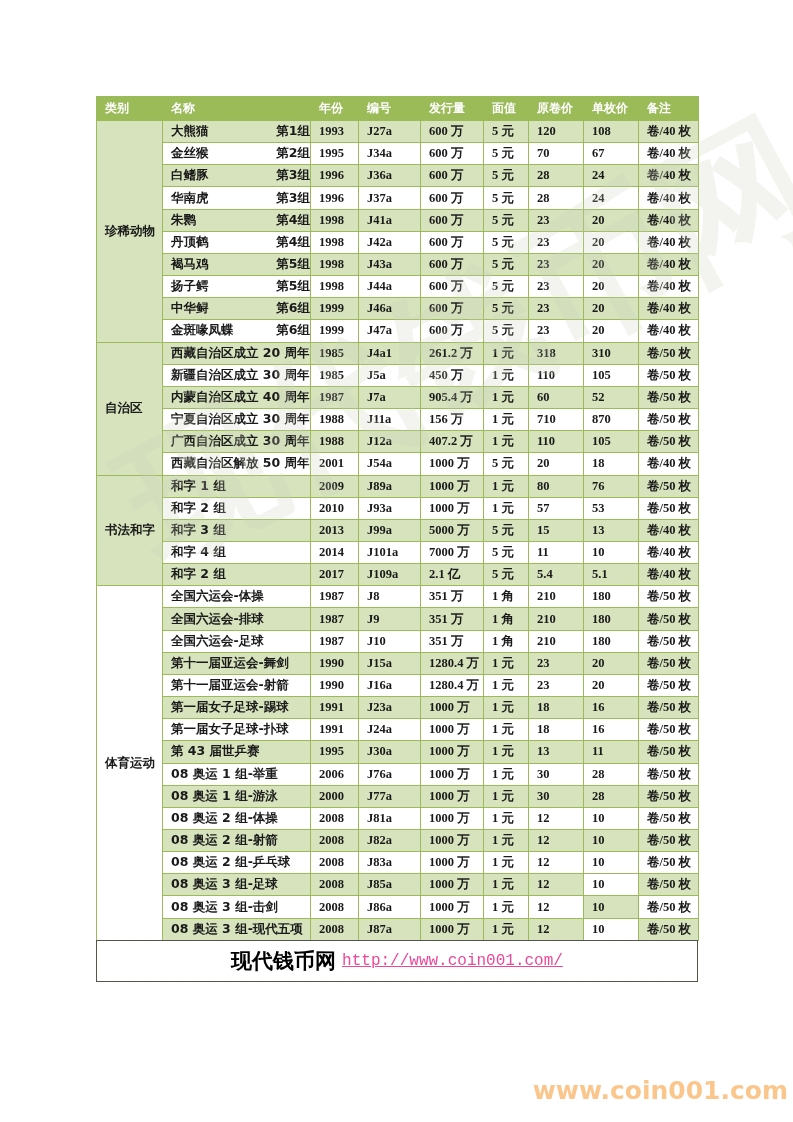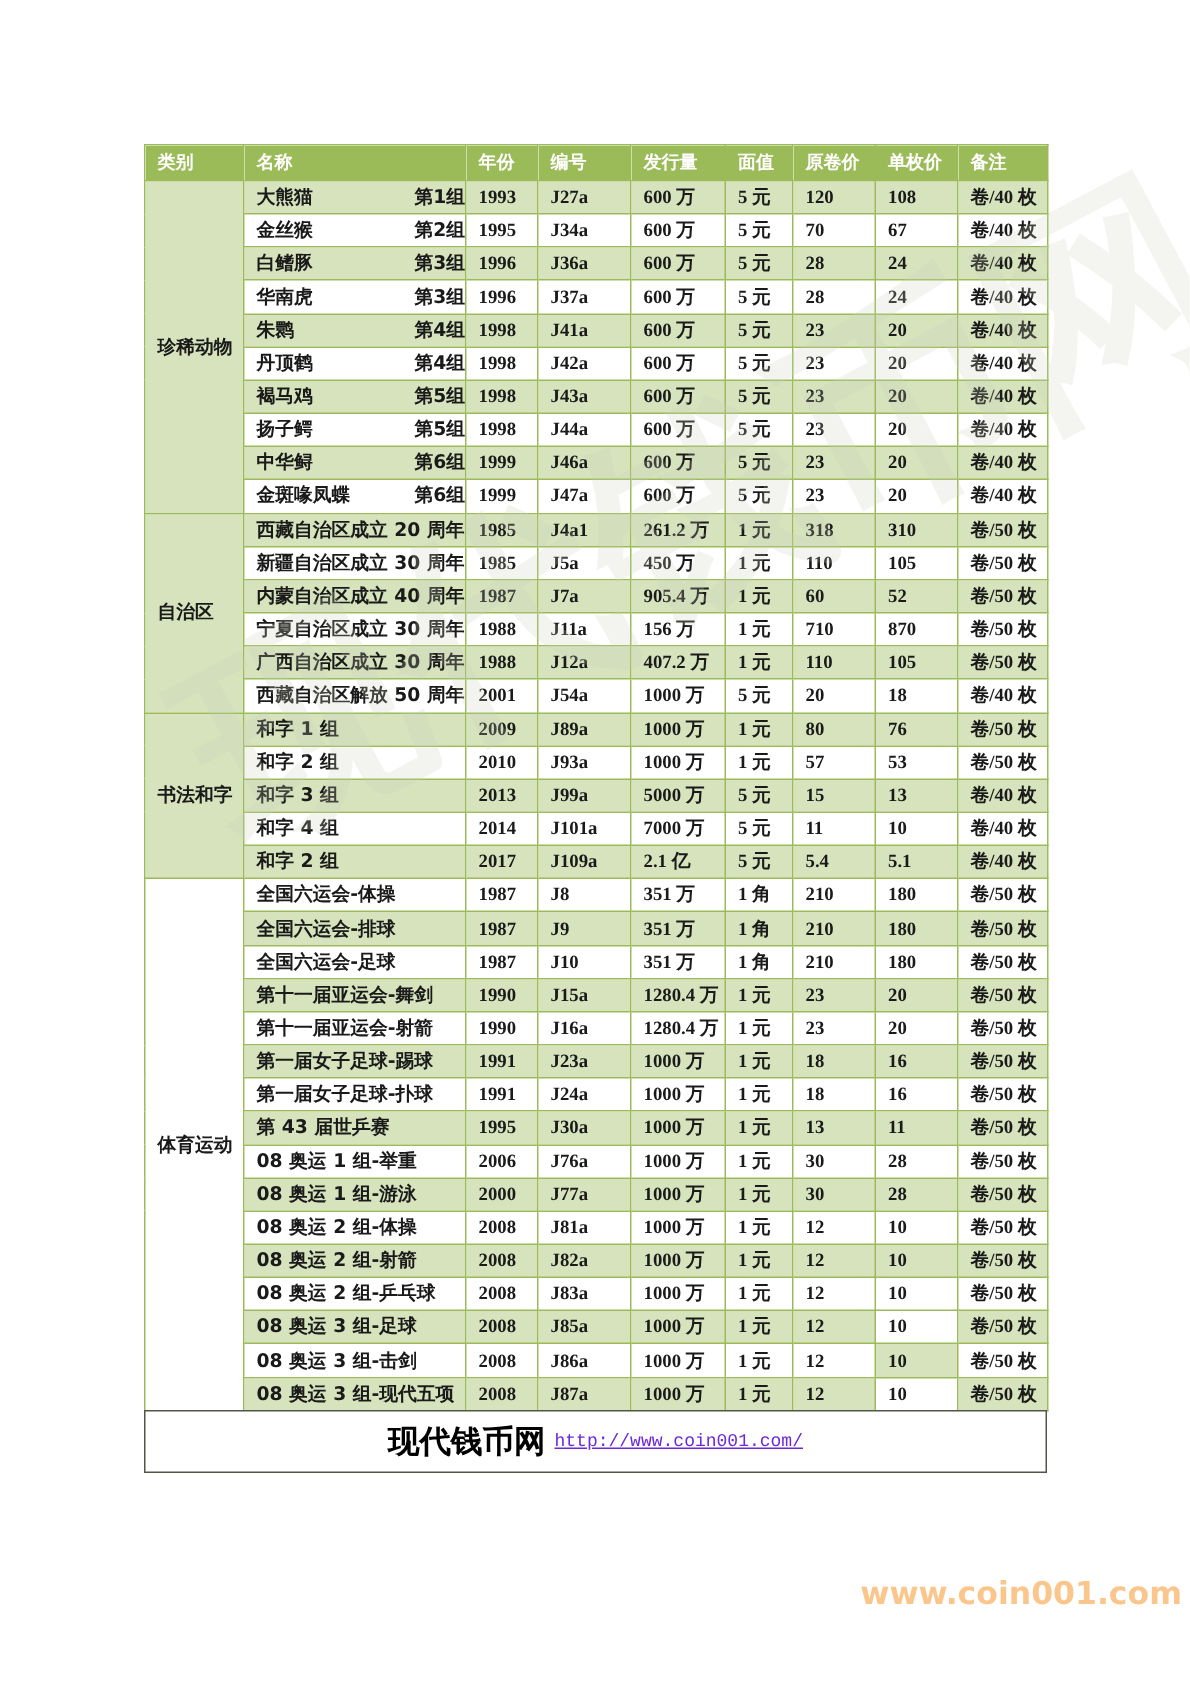--- a/index.html
+++ b/index.html
@@ -66,34 +66,34 @@
     border:1px solid var(--footer-border);
     background:#ffffff;
     display:flex;align-items:center;justify-content:center;gap:6px;
   }
   .site-name{
     font-family:"DejaVu Sans","Liberation Sans",sans-serif;
     font-weight:bold;font-size:21px;color:#000;
   }
   .site-url{
     font-family:"Liberation Mono","DejaVu Sans Mono",monospace;
-    font-size:12px;color:#6d28d9;text-decoration:underline;
+    font-size:16px;color:#ec4899;text-decoration:underline;
   }
   .diag-watermark{
     position:absolute;left:90px;top:430px;z-index:6;
     font-size:150px;font-weight:bold;white-space:nowrap;
     color:#cdd2bc;opacity:0.22;
     transform:rotate(-28deg);transform-origin:left top;
     pointer-events:none;
     font-family:"DejaVu Sans",sans-serif;
   }
   .corner-watermark{
-    position:absolute;right:5px;top:1050px;z-index:2;
+    position:absolute;right:5px;top:1076px;z-index:2;
     font-family:"DejaVu Sans","Liberation Sans",sans-serif;
-    font-weight:bold;font-size:21px;color:var(--corner);
+    font-weight:bold;font-size:25px;color:var(--corner);
     letter-spacing:0px;
     text-align:center;
   }
 </style>
 </head>
 <body>
 
 <div class="sheet">
   <table class="coin-table">
     <colgroup>

